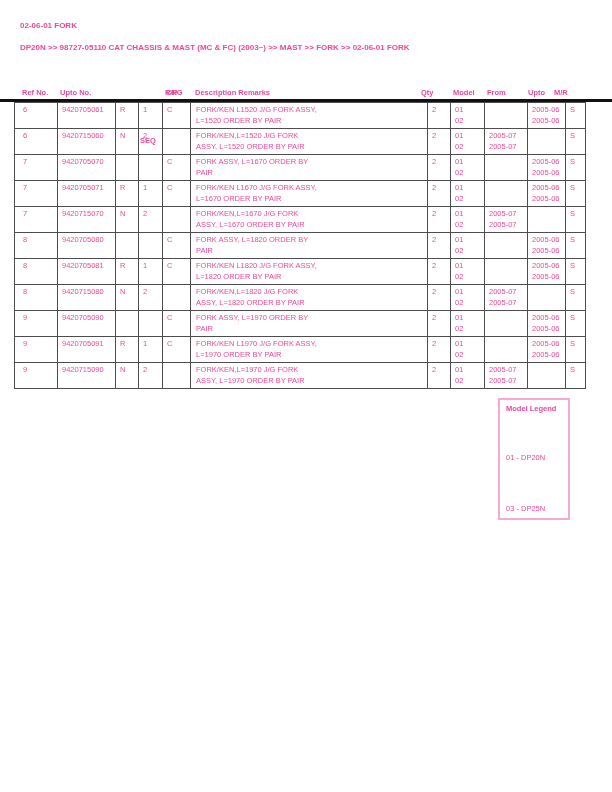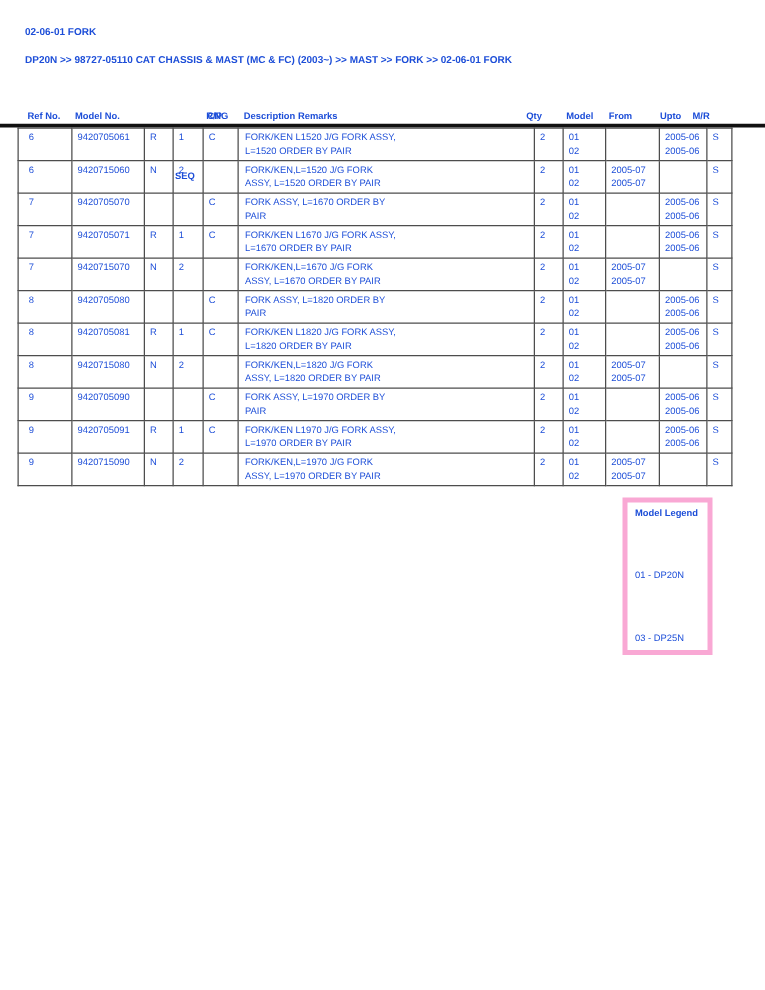--- a/index.html
+++ b/index.html
@@ -2,21 +2,21 @@
 <html><head>
 <meta charset="utf-8">
 <style>
   html, body { margin: 0; padding: 0; background: #ffffff; }
   .page {
     position: relative;
     width: 612px;
     height: 792px;
     background: #ffffff;
     font-family: "Liberation Sans", sans-serif;
-    color: #1d4ed8;
+    color: #ec4899;
     overflow: hidden;
   }
   .doc-title {
     position: absolute;
     left: 20px; top: 21px;
     font-size: 8px; font-weight: bold;
     white-space: nowrap;
   }
   .breadcrumb {
     position: absolute;
@@ -78,21 +78,21 @@
   .c-model{ width: 34px; }
   .c-from { width: 43px; }
   .c-upto { width: 38px; }
   .c-mr   { width: 20px; }
   .line { min-height: 10.5px; }
   .legend {
     position: absolute;
     left: 498px; top: 398px;
     width: 72px;
     box-sizing: border-box;
-    border: 4px solid #f9a8d4;
+    border: 2px solid #f9a8d4;
     padding: 4px 0 4px 6px;
     background: #ffffff;
   }
   .legend-title {
     font-size: 7.5px; font-weight: bold;
     margin-bottom: 3px;
     white-space: nowrap;
   }
   .legend-item {
     font-size: 7.5px;
@@ -105,21 +105,21 @@
 <body>
 
 <div class="page">
 
   <div class="doc-title">02-06-01 FORK</div>
 
   <div class="breadcrumb">DP20N &gt;&gt; 98727-05110 CAT CHASSIS &amp; MAST (MC &amp; FC) (2003~) &gt;&gt; MAST &gt;&gt; FORK &gt;&gt; 02-06-01 FORK</div>
 
   <div>
     <span class="col-header ch0">Ref No.</span>
-    <span class="col-header ch1">Model No.</span>
+    <span class="col-header ch1">Upto No.</span>
     <span class="col-header ch2">R/P</span>
     <span class="col-header ch3">SEQ</span>
     <span class="col-header ch4">CNG</span>
     <span class="col-header ch5">Description Remarks</span>
     <span class="col-header ch6">Qty</span>
     <span class="col-header ch7">Model</span>
     <span class="col-header ch8">From</span>
     <span class="col-header ch9">Upto</span>
     <span class="col-header ch10">M/R</span>
   </div>

